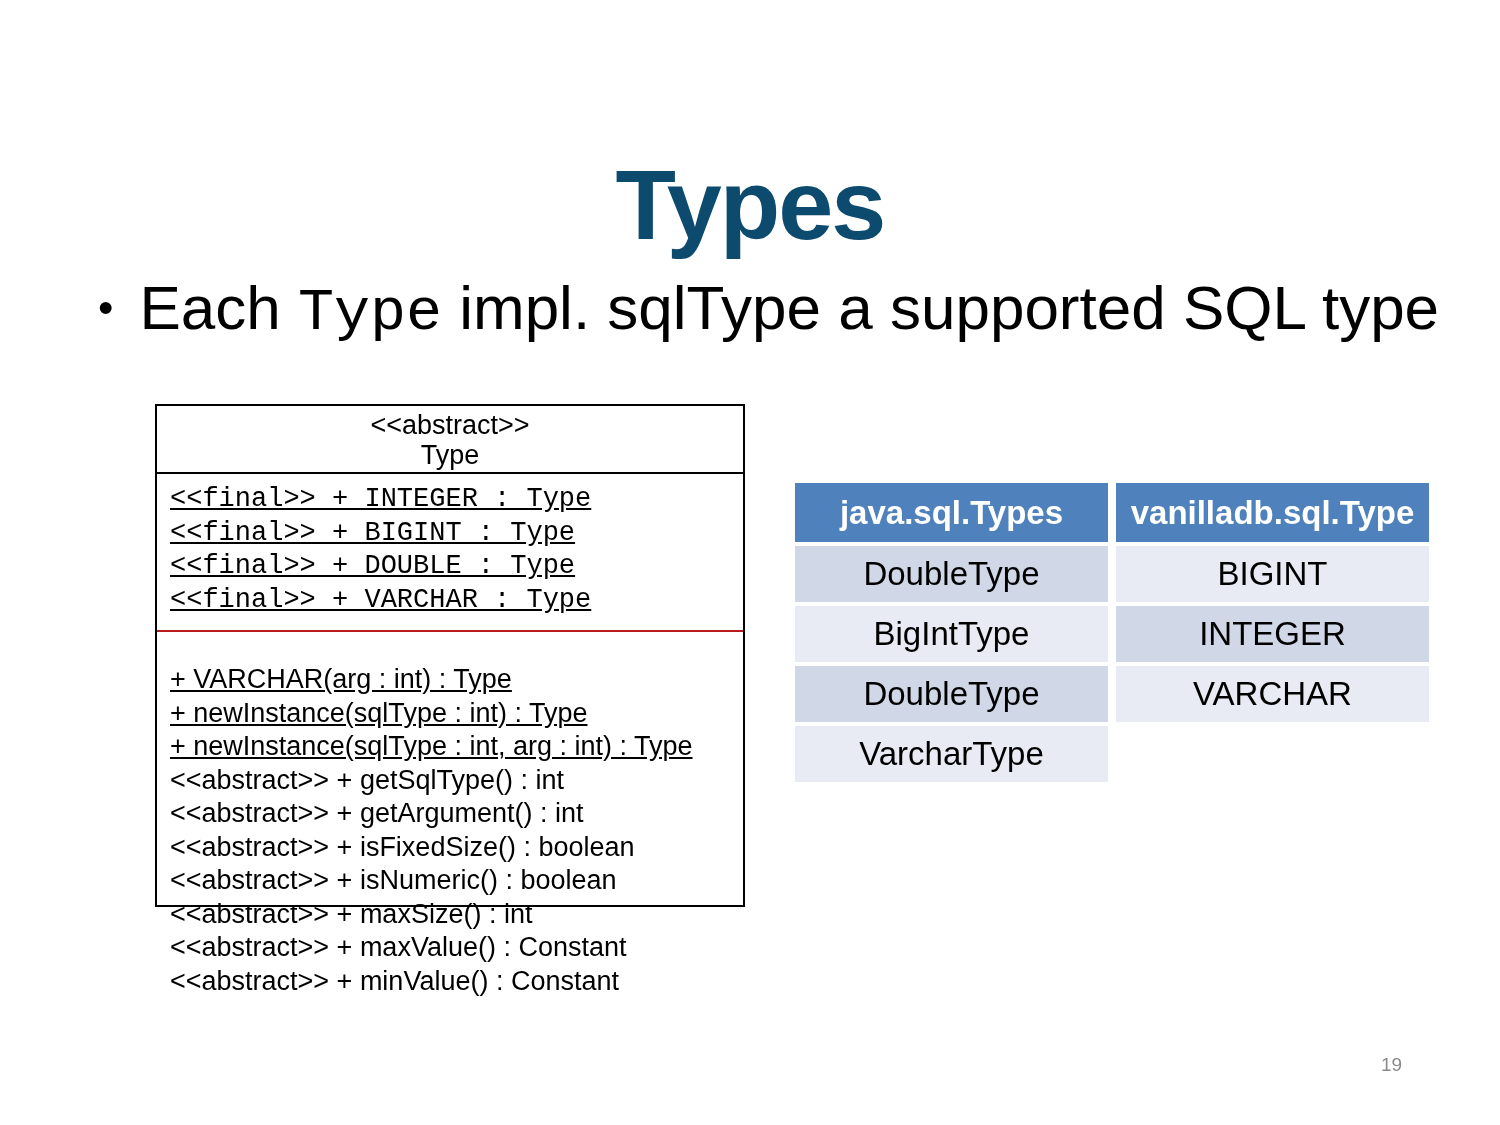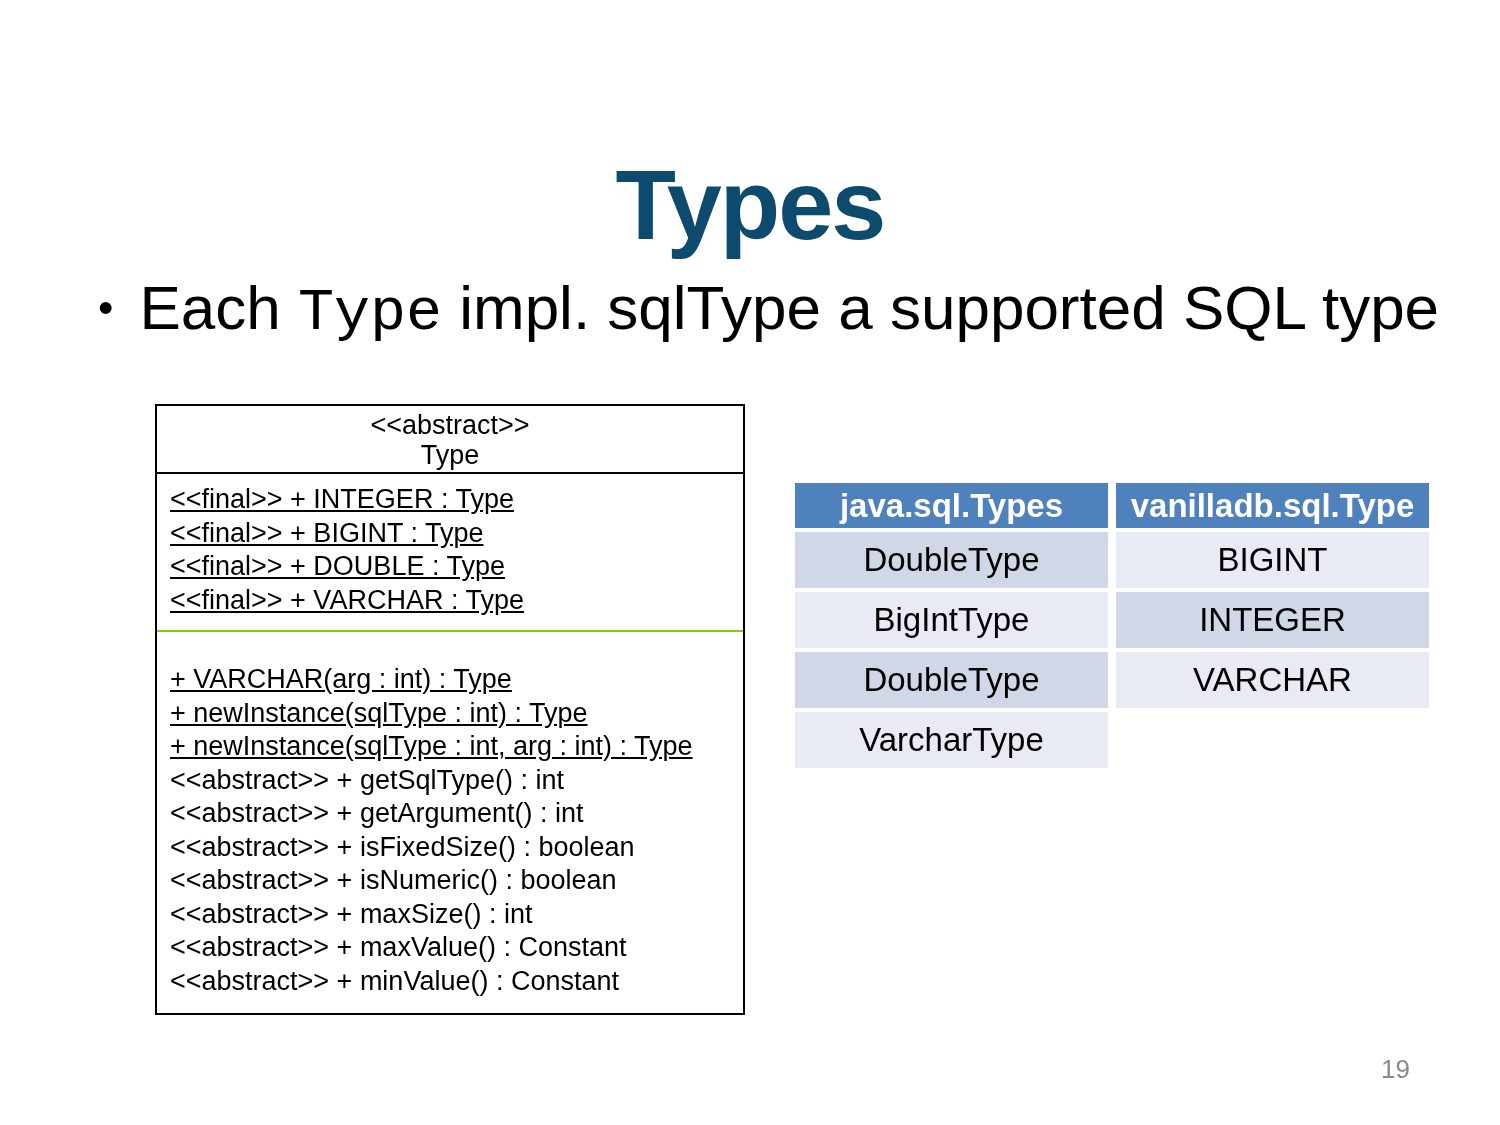--- a/index.html
+++ b/index.html
@@ -33,37 +33,38 @@
     margin-right:26px;
   }
   .code {
     font-family:"Liberation Mono", "DejaVu Sans Mono", monospace;
     font-size:60px;
   }
 
   
   .uml-box {
     position:absolute; left:155px; top:404px;
-    width:590px; height:611px;
+    width:590px; height:503px;
     border:2px solid #000;
     box-sizing:border-box;
     background:#fff;
     font-size:27px;
     display:flex; flex-direction:column;
   }
   .uml-header {
     text-align:center;
     line-height:30px;
     padding:4px 0 2px 0;
     border-bottom:2px solid #000;
   }
   .uml-fields {
     padding:9px 14px 13px 13px;
     line-height:33.5px;
-    border-bottom:2px solid #84cc16;
+    border-bottom:2px solid #b91c1c;
+    font-family:Liberation Mono, monospace;
   }
   .uml-fields .member { text-decoration:underline; }
   .uml-methods {
     padding:31px 28px 0 13px;
     line-height:33.5px;
     flex:1;
   }
   .member { white-space:nowrap; }
   .member.u { text-decoration:underline; }
 
@@ -73,35 +74,35 @@
     display:grid;
     grid-template-columns:1fr 1fr;
     column-gap:8px;
     row-gap:4px;
     font-size:33px;
   }
   .sql-th {
     background:var(--header-bg, #4F81BD);
     color:var(--header-text, #ffffff);
     font-weight:bold;
-    height:45px;
+    height:59px;
     display:flex; align-items:center; justify-content:center;
   }
   .sql-td {
     height:56px;
     display:flex; align-items:center; justify-content:center;
     color:#000;
   }
   .row-odd  { background:var(--row-odd,  #D0D7E6); }
   .row-even { background:var(--row-even, #E9EBF4); }
 
   
   .page-number {
     position:absolute; left:1381px; top:1054px;
-    font-size:26px; color:#8a8a8a;
+    font-size:19px; color:#8a8a8a;
   }
 </style>
 </head>
 <body>
 
 <h1 class="slide-title">Types</h1>
 
 <div class="bullet-line">
   <span class="bullet-glyph">•</span>
   <span><span>Each </span><span class="code">Type</span><span> impl. sqlType a supported SQL type</span></span>

